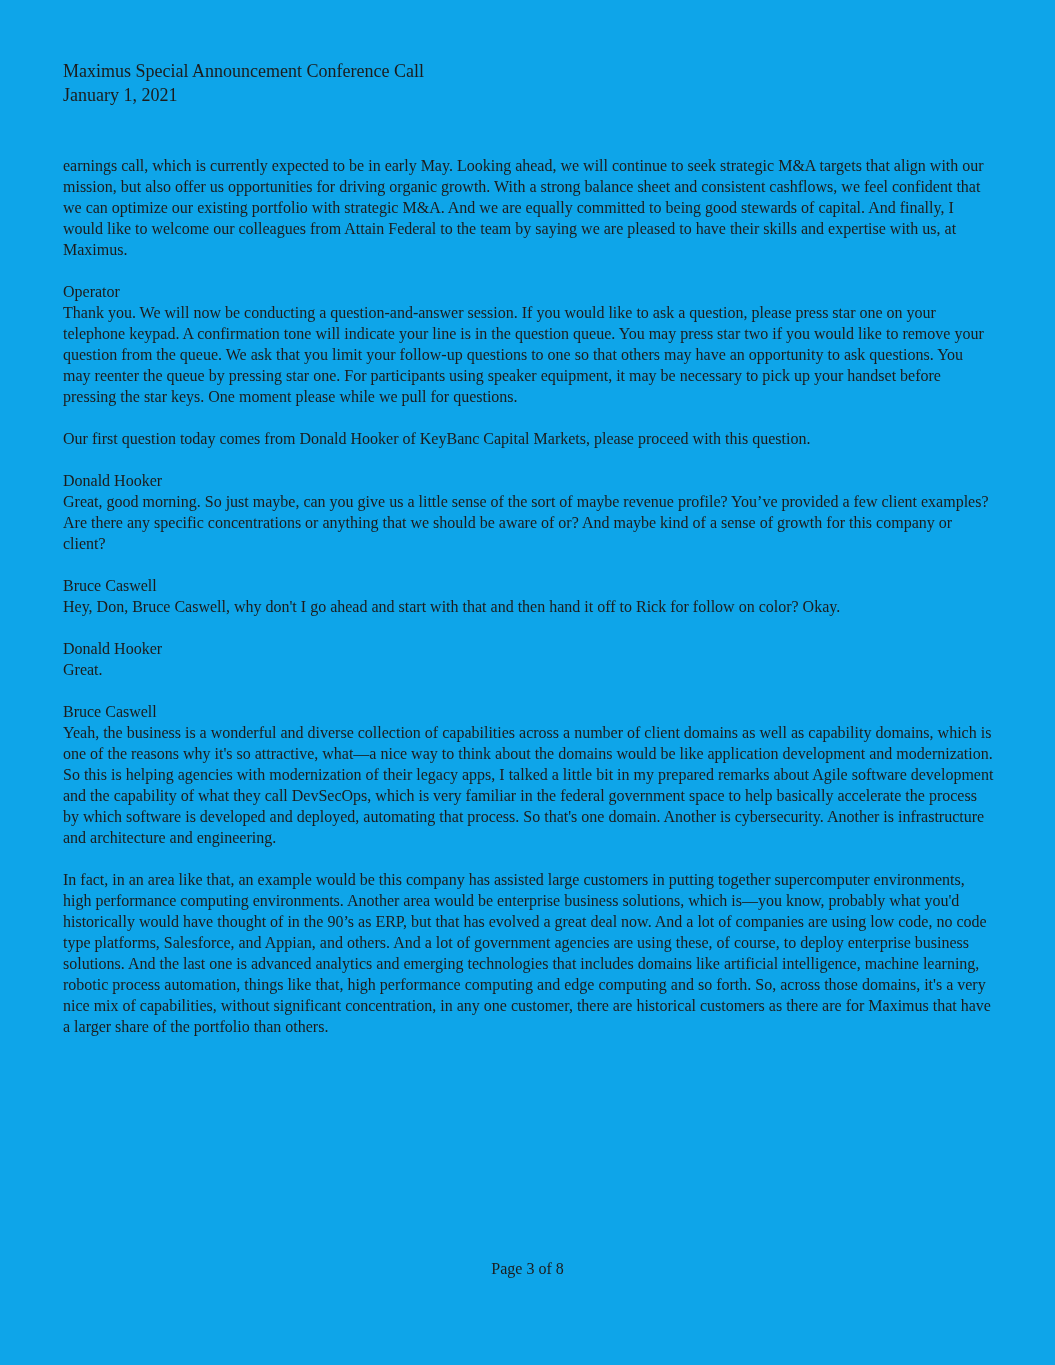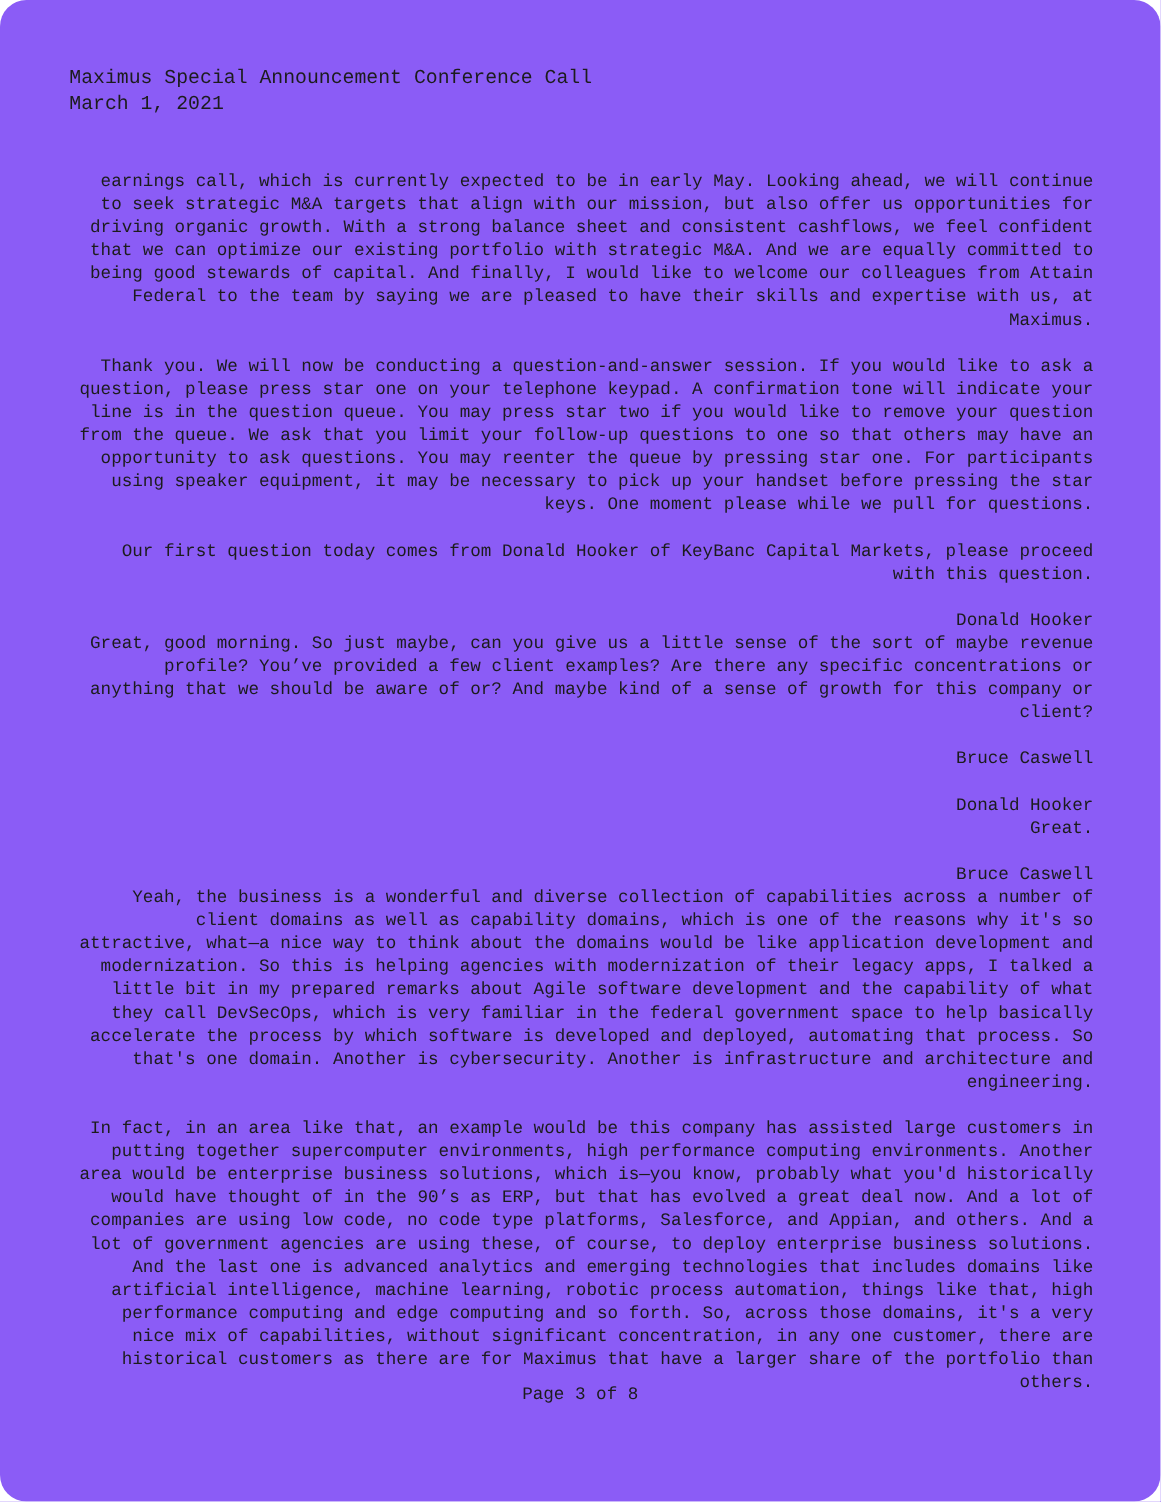--- a/index.html
+++ b/index.html
@@ -4,42 +4,41 @@
 <style>
   html, body {
     margin: 0;
     padding: 0;
     background: #ffffff;
   }
   .page {
     position: relative;
     width: 1055px;
     height: 1365px;
-    background: #8b5cf6;
-    font-family: Liberation Mono, monospace;
+    background: #0ea5e9;
+    font-family: Liberation Serif, serif;
     color: #1c1c1c;
     overflow: hidden;
-    border-radius: 24px;
   }
   .doc-header {
     position: absolute;
     left: 63px;
     top: 59px;
     width: 931px;
     font-size: 18px;
     line-height: 24px;
   }
   .transcript {
     position: absolute;
     left: 63px;
     top: 155px;
     width: 931px;
     font-size: 16px;
     line-height: 21px;
-    text-align: right;
+    text-align: left;
   }
   .block {
     margin: 0 0 21px 0;
   }
   .block:last-child {
     margin-bottom: 0;
   }
   .speaker, .para {
     font-size: 16px;
     line-height: 21px;
@@ -54,46 +53,48 @@
     line-height: 21px;
   }
 </style>
 </head>
 <body>
 
 <div class="page">
 
   <div class="doc-header">
     <div class="doc-title">Maximus Special Announcement Conference Call</div>
-    <div class="doc-date">March 1, 2021</div>
+    <div class="doc-date">January 1, 2021</div>
   </div>
 
   <div class="transcript">
   <div class="block">
 
     <div class="para">earnings call, which is currently expected to be in early May. Looking ahead, we will continue to seek strategic M&amp;A targets that align with our mission, but also offer us opportunities for driving organic growth. With a strong balance sheet and consistent cashflows, we feel confident that we can optimize our existing portfolio with strategic M&amp;A. And we are equally committed to being good stewards of capital. And finally, I would like to welcome our colleagues from Attain Federal to the team by saying we are pleased to have their skills and expertise with us, at Maximus.</div>
   </div>
 
 
   <div class="block">
+    <div class="speaker">Operator</div>
     <div class="para">Thank you. We will now be conducting a question-and-answer session. If you would like to ask a question, please press star one on your telephone keypad. A confirmation tone will indicate your line is in the question queue. You may press star two if you would like to remove your question from the queue. We ask that you limit your follow-up questions to one so that others may have an opportunity to ask questions. You may reenter the queue by pressing star one. For participants using speaker equipment, it may be necessary to pick up your handset before pressing the star keys. One moment please while we pull for questions.</div>
   </div>
 
   <div class="block">
 
     <div class="para">Our first question today comes from Donald Hooker of KeyBanc Capital Markets, please proceed with this question.</div>
   </div>
 
   <div class="block">
     <div class="speaker">Donald Hooker</div>
     <div class="para">Great, good morning. So just maybe, can you give us a little sense of the sort of maybe revenue profile? You’ve provided a few client examples? Are there any specific concentrations or anything that we should be aware of or? And maybe kind of a sense of growth for this company or client?</div>
   </div>
 
   <div class="block">
     <div class="speaker">Bruce Caswell</div>
+    <div class="para">Hey, Don, Bruce Caswell, why don't I go ahead and start with that and then hand it off to Rick for follow on color? Okay.</div>
   </div>
 
   <div class="block">
     <div class="speaker">Donald Hooker</div>
     <div class="para">Great.</div>
   </div>
 
   <div class="block">
     <div class="speaker">Bruce Caswell</div>
     <div class="para">Yeah, the business is a wonderful and diverse collection of capabilities across a number of client domains as well as capability domains, which is one of the reasons why it's so attractive, what—a nice way to think about the domains would be like application development and modernization. So this is helping agencies with modernization of their legacy apps, I talked a little bit in my prepared remarks about Agile software development and the capability of what they call DevSecOps, which is very familiar in the federal government space to help basically accelerate the process by which software is developed and deployed, automating that process. So that's one domain. Another is cybersecurity. Another is infrastructure and architecture and engineering.</div>

